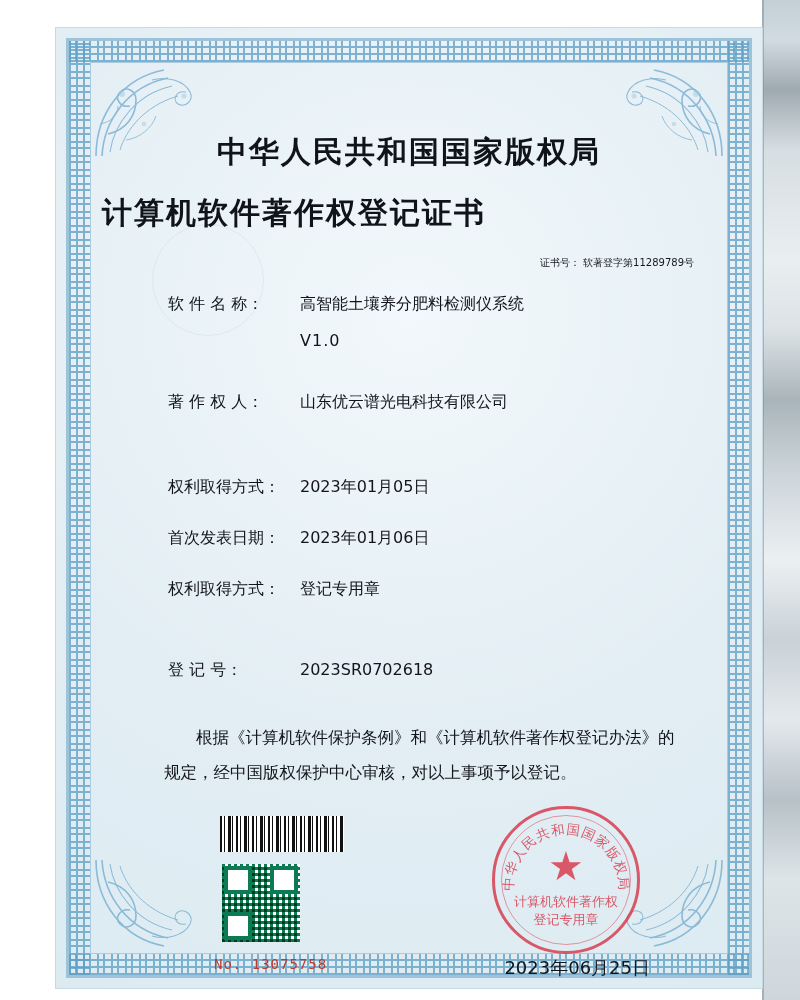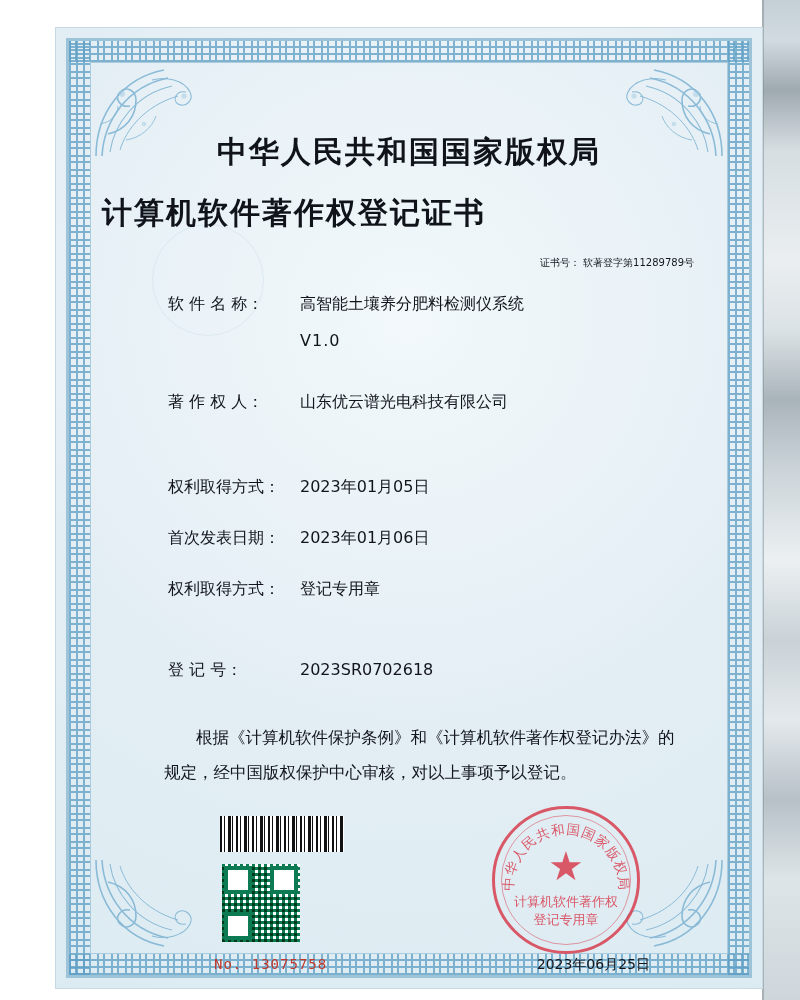--- a/index.html
+++ b/index.html
@@ -250,21 +250,21 @@
     top: 168px;
     font-size: 14px;
     color: #c0392b;
     font-family: "DejaVu Sans Mono", monospace;
     letter-spacing: 1px;
   }
   .issue-date {
     position: absolute;
     right: 66px;
     top: 168px;
-    font-size: 14px;
+    font-size: 18px;
     color: #12151c;
     font-family: "DejaVu Sans", sans-serif;
   }
 
   
   .seal {
     position: absolute;
     right: 76px;
     top: 18px;
     width: 142px;

